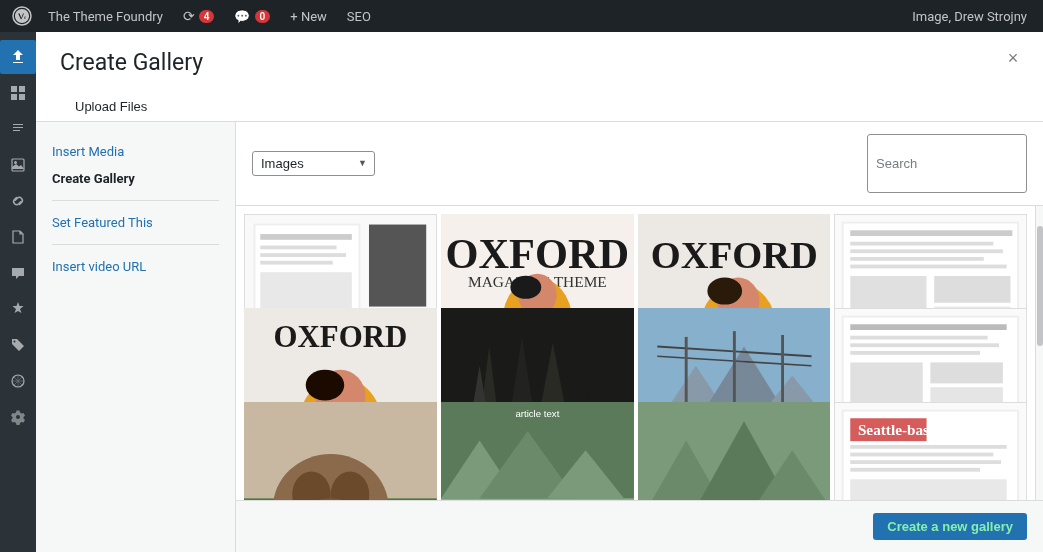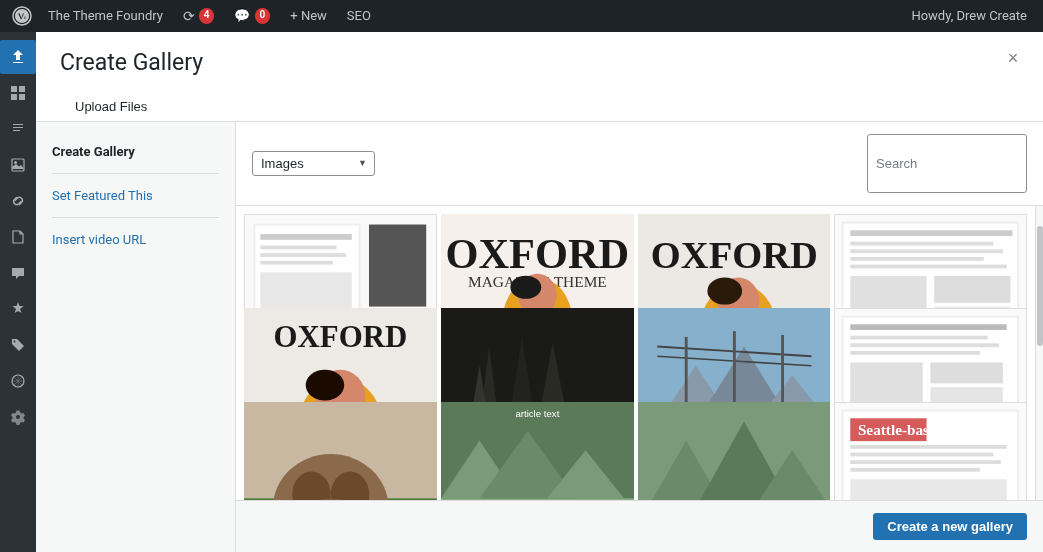--- a/index.html
+++ b/index.html
@@ -30,20 +30,21 @@
       width: 28px;
       height: 32px;
       display: flex;
       align-items: center;
       justify-content: center;
       color: #c3c4c7;
       font-size: 20px;
     }
     .admin-bar-item {
       display: flex;
+      align-items: center;
       gap: 4px;
       padding: 0 8px;
       height: 16px;
       color: #c3c4c7;
       cursor: pointer;
       white-space: nowrap;
     }
     .admin-bar-item .badge {
       background: #d63638;
       color: #fff;
@@ -303,21 +304,21 @@
     .modal-footer {
       background: #f6f7f7;
       border-top: 1px solid #dcdcde;
       padding: 12px 16px;
       display: flex;
       justify-content: flex-end;
       align-items: center;
     }
     .btn-primary {
       background: #2271b1;
-      color: #ffffff;
+      color: #86efac;
       border: none;
       border-radius: 3px;
       padding: 6px 14px;
       font-size: 13px;
       font-weight: 600;
       cursor: pointer;
       text-decoration: none;
     }
 
     
@@ -352,21 +353,21 @@
     <span class="badge">0</span>
   </div>
   <div class="admin-bar-item">
     <span>+ New</span>
   </div>
   <div class="admin-bar-item">
     <span>SEO</span>
   </div>
   <div class="admin-bar-right">
     <div class="admin-bar-item">
-      <span>Howdy, Drew Create</span>
+      <span>Image, Drew Strojny</span>
     </div>
   </div>
 </div>
 
 <div class="wp-sidebar">
   <div class="sidebar-icon sidebar-icon-blue" title="Media">
     <svg width="16" height="16" viewBox="0 0 16 16" fill="currentColor">
         <path d="M8 1L3 6h3v5h4V6h3L8 1zm-5 12h10v1H3v-1z"></path>
       </svg>
   </div>
@@ -437,20 +438,21 @@
       <button class="modal-close">×</button>
     </div>
 
     <div class="modal-tabs">
       <button class="modal-tab">Upload Files</button>
     </div>
 
     <div class="modal-body">
 
       <div class="modal-sidebar">
+        <a class="modal-sidebar-item link">Insert Media</a>
         <div class="modal-sidebar-item current">Create Gallery</div>
         <div class="modal-sidebar-divider"></div>
         <a class="modal-sidebar-item link">Set Featured This</a>
         <div class="modal-sidebar-divider"></div>
         <a class="modal-sidebar-item link">Insert video URL</a>
       </div>
 
       <div class="modal-content">
 
         <div class="filter-bar">

